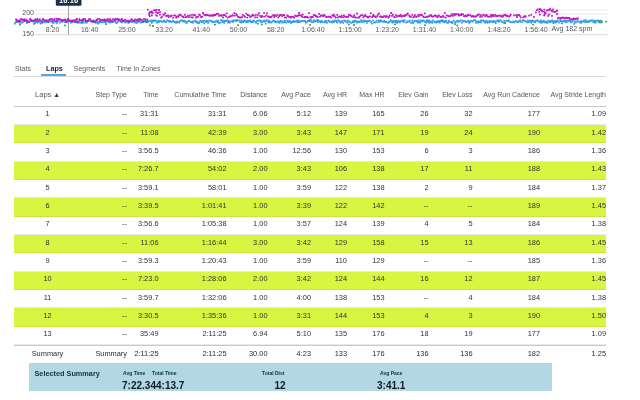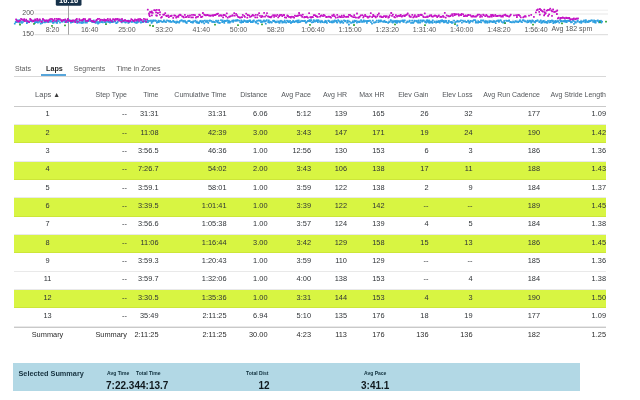--- a/index.html
+++ b/index.html
@@ -2,21 +2,21 @@
 <html><head><meta charset="utf-8"><style>
 *{margin:0;padding:0;box-sizing:border-box}
 html,body{width:640px;height:400px;background:#fff;font-family:"Liberation Sans",sans-serif;position:relative;overflow:hidden}
 #laps{position:absolute;left:14px;top:85px;width:592px;border-collapse:separate;border-spacing:0;table-layout:fixed}
 #laps th{height:21.5px;padding-bottom:1px;font-size:7px;font-weight:normal;color:#53565a;border-bottom:1px solid #c9c9c9;vertical-align:middle;white-space:nowrap}
 #laps td{height:18.35px;padding-bottom:3px;font-size:7.4px;color:#2f3337;border-bottom:1px solid #e9e9e9;vertical-align:middle;white-space:nowrap}
 #laps .r{text-align:right}
 #laps .c{text-align:center}
 #laps tr.sel td{background:#d8f542;border-bottom-color:#cde639}
 #laps tr.sum td{font-weight:normal;color:#2b2b2b;border-top:1px solid #c9c9c9;border-bottom:none}
-#ss{position:absolute;left:13px;top:363.3px;width:567px;height:28.1px;background:#b2d8e5}
+#ss{position:absolute;left:29px;top:363.3px;width:523px;height:28.1px;background:#b2d8e5}
 #ss .lb{position:absolute;top:7px;font-size:5px;font-weight:bold;color:#0f2f3c}
 #ss .vl{position:absolute;top:17px;font-size:10px;font-weight:bold;color:#10191e}
 </style></head><body>
 <svg width="640" height="42" viewBox="0 0 640 42" style="position:absolute;left:0;top:0">
 <line x1="34.5" y1="10.2" x2="608" y2="10.2" stroke="#ececec" stroke-width="0.9"></line>
 <line x1="34.5" y1="14" x2="608" y2="14" stroke="#e4e4e4" stroke-width="0.9"></line>
 <line x1="34.5" y1="34.7" x2="608" y2="34.7" stroke="#d9d9d9" stroke-width="1"></line>
 <line x1="16" y1="20.3" x2="602" y2="20.3" stroke="#a9d5ef" stroke-width="0.9" stroke-dasharray="2,2"></line>
 <line x1="68.5" y1="5.2" x2="68.5" y2="34.7" stroke="#9a9a9a" stroke-width="0.9"></line>
 <text x="34" y="15" text-anchor="end" font-size="7" fill="#555">200</text>
@@ -1544,20 +1544,34 @@
         <td class="r">1:20:43</td>
         <td class="r">1.00</td>
         <td class="r">3:59</td>
         <td class="r">110</td>
         <td class="r">129</td>
         <td class="r">--</td>
         <td class="r">--</td>
         <td class="r">185</td>
         <td class="r">1.36</td>
       </tr>
+      <tr class="sel">
+        <td class="c">10</td>
+        <td class="r">--</td>
+        <td class="r">7:23.0</td>
+        <td class="r">1:28:06</td>
+        <td class="r">2.00</td>
+        <td class="r">3:42</td>
+        <td class="r">124</td>
+        <td class="r">144</td>
+        <td class="r">16</td>
+        <td class="r">12</td>
+        <td class="r">187</td>
+        <td class="r">1.45</td>
+      </tr>
       <tr class="">
         <td class="c">11</td>
         <td class="r">--</td>
         <td class="r">3:59.7</td>
         <td class="r">1:32:06</td>
         <td class="r">1.00</td>
         <td class="r">4:00</td>
         <td class="r">138</td>
         <td class="r">153</td>
         <td class="r">--</td>
@@ -1593,21 +1607,21 @@
         <td class="r">177</td>
         <td class="r">1.09</td>
       </tr>
       <tr class="sum">
         <td class="c b">Summary</td>
         <td class="r b">Summary</td>
         <td class="r b">2:11:25</td>
         <td class="r b">2:11:25</td>
         <td class="r b">30.00</td>
         <td class="r b">4:23</td>
-        <td class="r b">113</td>
+        <td class="r b">133</td>
         <td class="r b">176</td>
         <td class="r b">136</td>
         <td class="r b">136</td>
         <td class="r b">182</td>
         <td class="r b">1.25</td>
       </tr>
     </tbody>
   </table>
 <div id="ss">
 <div style="position:absolute;left:5.5px;top:5.5px;font-size:7.3px;font-weight:bold;color:#16323f">Selected Summary</div>

